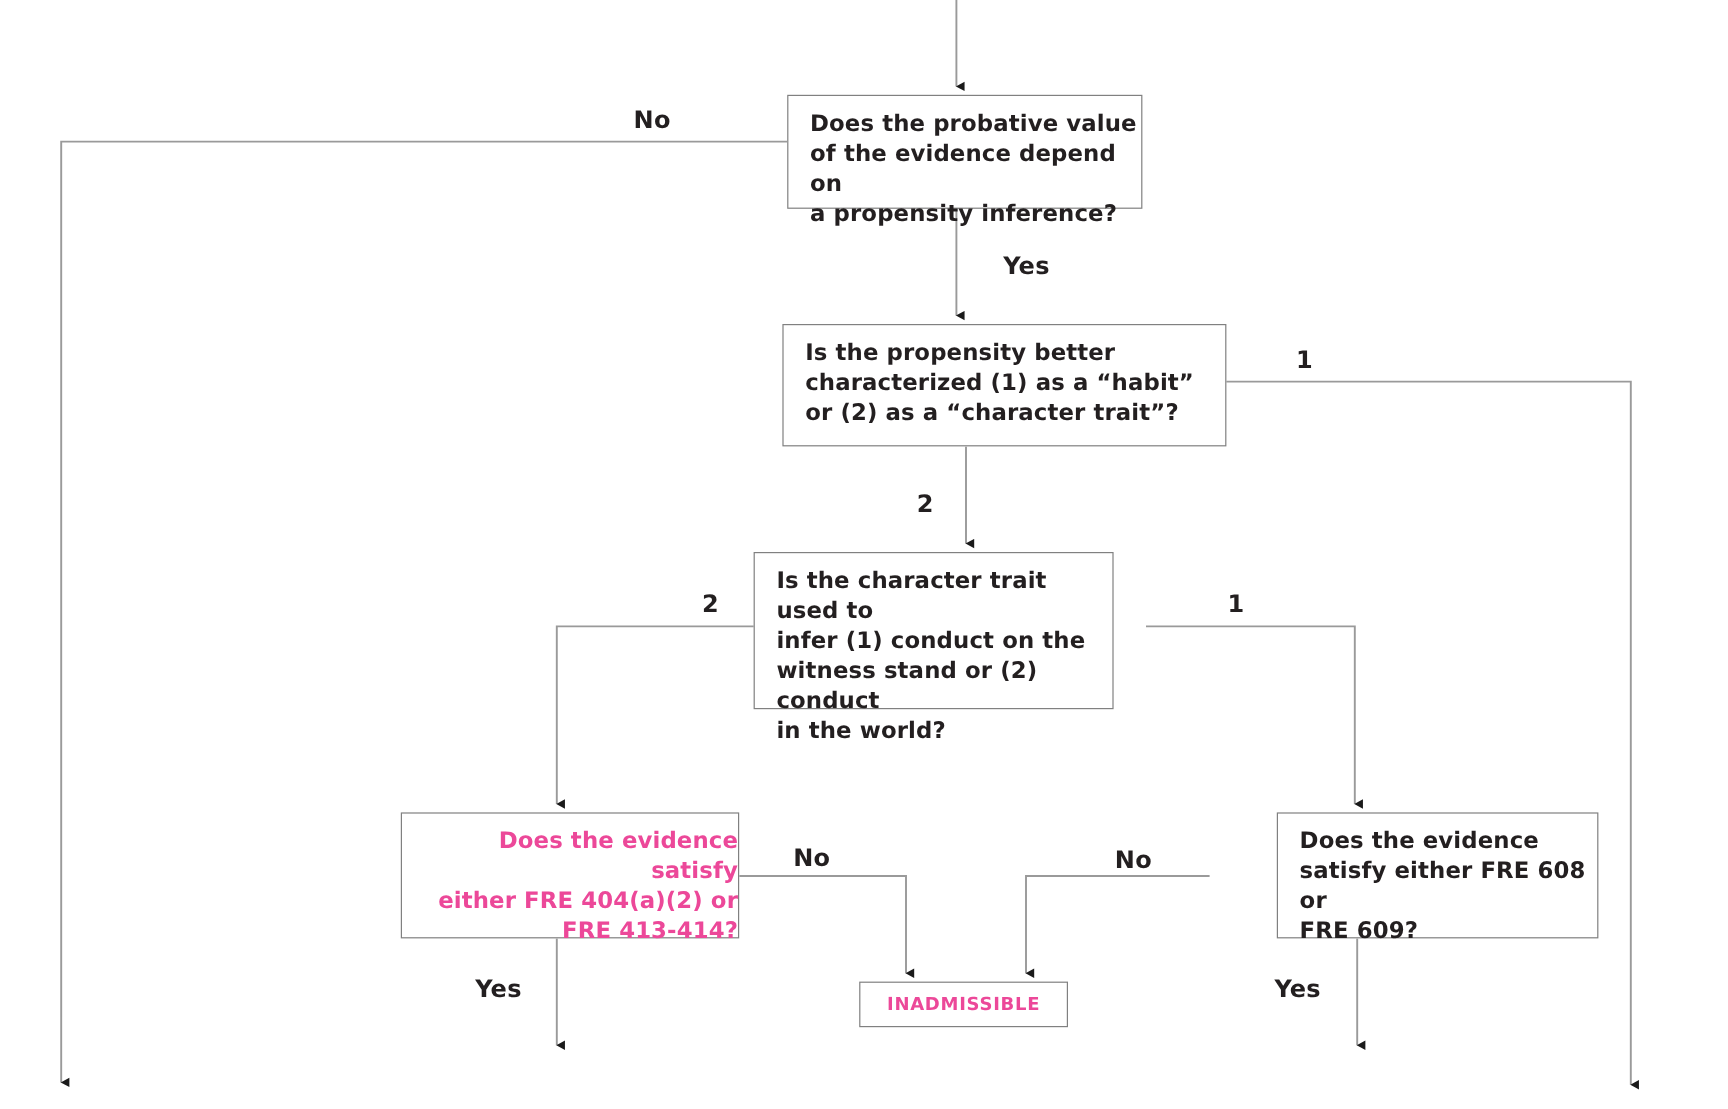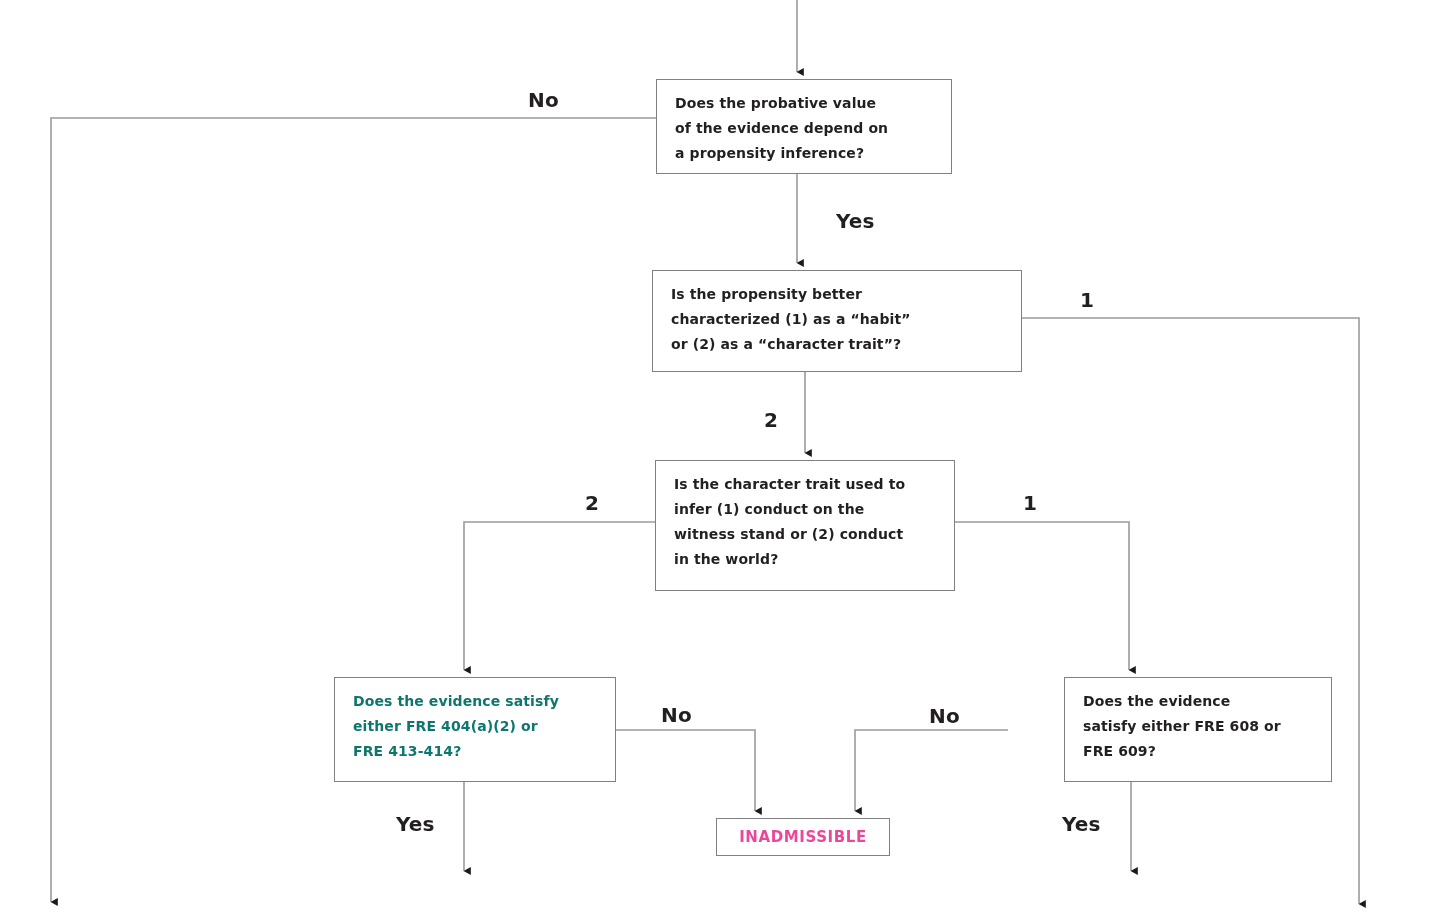--- a/index.html
+++ b/index.html
@@ -29,21 +29,21 @@
   .node-box {
     position: absolute;
     box-sizing: border-box;
     background: #ffffff;
     border: 1.6px solid #808080;
     display: flex;
     align-items: flex-start;
     justify-content: flex-start;
   }
   .node-text {
-    font-size: 14px;
+    font-size: 19px;
     line-height: 25px;
     color: #231f20;
     font-weight: 600;
     letter-spacing: 0.1px;
     white-space: pre-line;
     padding: 0;
   }
   .node-terminal {
     align-items: center;
     justify-content: center;
@@ -92,28 +92,28 @@
       <div class="node-box" style="left: 656px; top: 79px; width: 296px; height: 95px; border-color: rgb(128, 128, 128);">
         <div class="node-text" style="color: rgb(35, 31, 32); padding-left: 18px; padding-top: 11px;">Does the probative value
 of the evidence depend on
 a propensity inference?</div>
       </div>
       <div class="node-box" style="left: 652px; top: 270px; width: 370px; height: 102px; border-color: rgb(128, 128, 128);">
         <div class="node-text" style="color: rgb(35, 31, 32); padding-left: 18px; padding-top: 11px;">Is the propensity better
 characterized (1) as a “habit”
 or (2) as a “character trait”?</div>
       </div>
-      <div class="node-box" style="left: 655px; top: 460px; width: 300px; height: 131px; border-color: rgb(128, 128, 128);">
+      <div class="node-box" style="left: 628px; top: 460px; width: 300px; height: 131px; border-color: rgb(128, 128, 128);">
         <div class="node-text" style="color: rgb(35, 31, 32); padding-left: 18px; padding-top: 11px;">Is the character trait used to
 infer (1) conduct on the
 witness stand or (2) conduct
 in the world?</div>
       </div>
       <div class="node-box" style="left: 334px; top: 677px; width: 282px; height: 105px; border-color: rgb(128, 128, 128);">
-        <div class="node-text" style="color: #0f766e; padding-left: 18px; padding-top: 11px;">Does the evidence satisfy
+        <div class="node-text" style="color: #ec4899; padding-left: 18px; padding-top: 11px; text-align: right;">Does the evidence satisfy
 either FRE 404(a)(2) or
 FRE 413-414?</div>
       </div>
       <div class="node-box" style="left: 1064px; top: 677px; width: 268px; height: 105px; border-color: rgb(128, 128, 128);">
         <div class="node-text" style="color: rgb(35, 31, 32); padding-left: 18px; padding-top: 11px;">Does the evidence
 satisfy either FRE 608 or
 FRE 609?</div>
       </div>
       <div class="node-box node-terminal" style="left: 716px; top: 818px; width: 174px; height: 38px; border-color: rgb(128, 128, 128);">
         <div class="node-text" style="color: #ec4899;">INADMISSIBLE</div>

